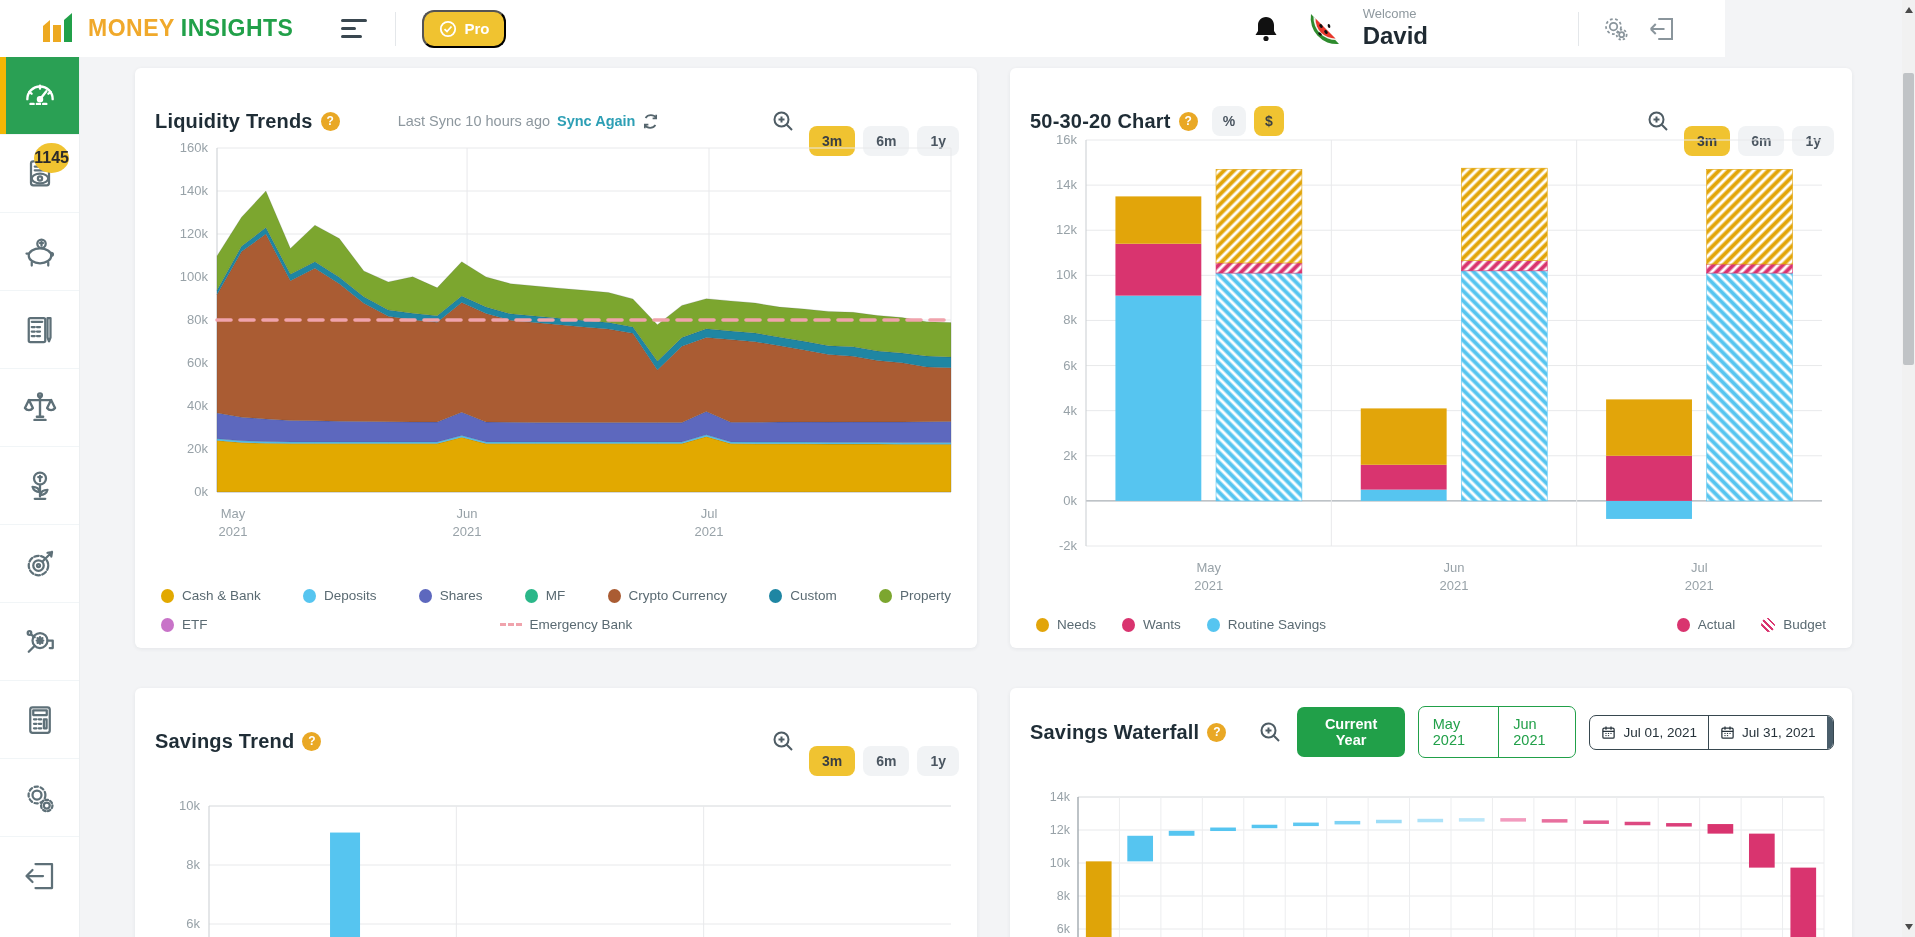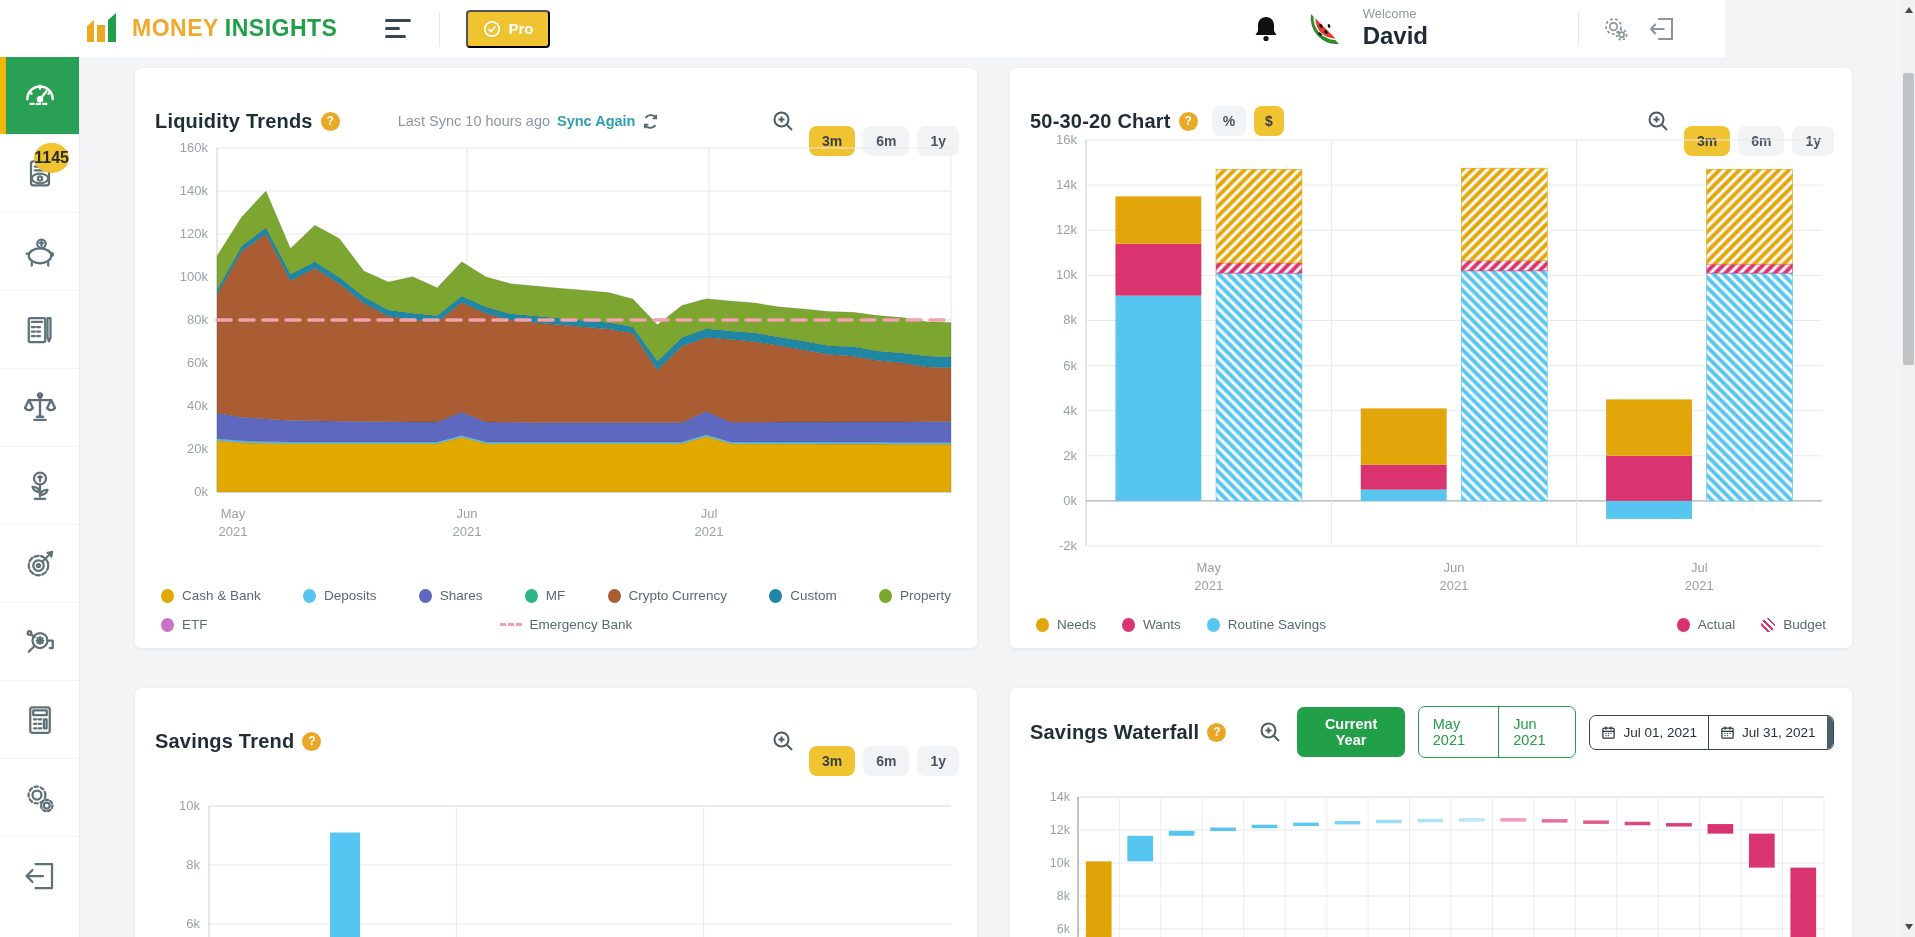--- a/index.html
+++ b/index.html
@@ -2,31 +2,31 @@
 <html><head>
 <meta charset="utf-8">
 <style>
   * { margin:0; padding:0; box-sizing:border-box; }
   html,body { width:1915px; height:937px; overflow:hidden; background:#F3F4F6;
     font-family:"Liberation Sans","DejaVu Sans",sans-serif; }
   .app { position:relative; width:1915px; height:937px; overflow:hidden; background:#F3F4F6; }
 
   
   .header { position:absolute; left:0; top:0; width:1725px; height:57px; background:#fff; z-index:5;
-    display:flex; align-items:center;padding-left:44px; }
+    display:flex; align-items:center; }
   .logo-wrap { display:flex; align-items:center; gap:10px; margin-left:40px; }
   .brand { font-size:23px; font-weight:700; letter-spacing:.5px; white-space:nowrap; }
   .brand .p1 { color:#F0A92B; }
   .brand .p2 { color:#21A049; margin-left:6px; }
   .hamburger { margin-left:48px; cursor:pointer; width:28px; }
   .hamburger i { display:block; height:3px; border-radius:2px; background:#3A4750; margin:5px 0; }
   .hamburger i:nth-child(1){ width:26px; } .hamburger i:nth-child(2){ width:15px; } .hamburger i:nth-child(3){ width:21px; }
   .vdiv { width:1px; height:34px; background:#E4E7EA; margin:0 26px; }
   .pro-badge { display:flex; align-items:center; gap:7px; background:#F0C330; color:#fff;
-    font-weight:700; font-size:15px; border-radius:4px; padding:8px 15px; cursor:pointer; }
+    font-weight:700; font-size:15px; border-radius:12px; padding:8px 15px; cursor:pointer; }
   .header-right { margin-left:auto; display:flex; align-items:center; margin-right:48px; }
   .welcome-block { margin-left:14px; line-height:1.15; }
   .welcome-lbl { font-size:13px; color:#8F999F; }
   .user-name { font-size:24px; color:#1F2A32; font-weight:600; }
   .hicon { color:#8A959C; cursor:pointer; display:flex; align-items:center; }
 
   
   .sidebar { position:absolute; left:0; top:57px; width:80px; height:880px; background:#fff;
     border-right:1px solid #ECEFF1; z-index:4; }
   .side-item { position:relative; height:78px; display:flex; align-items:center; justify-content:center;

